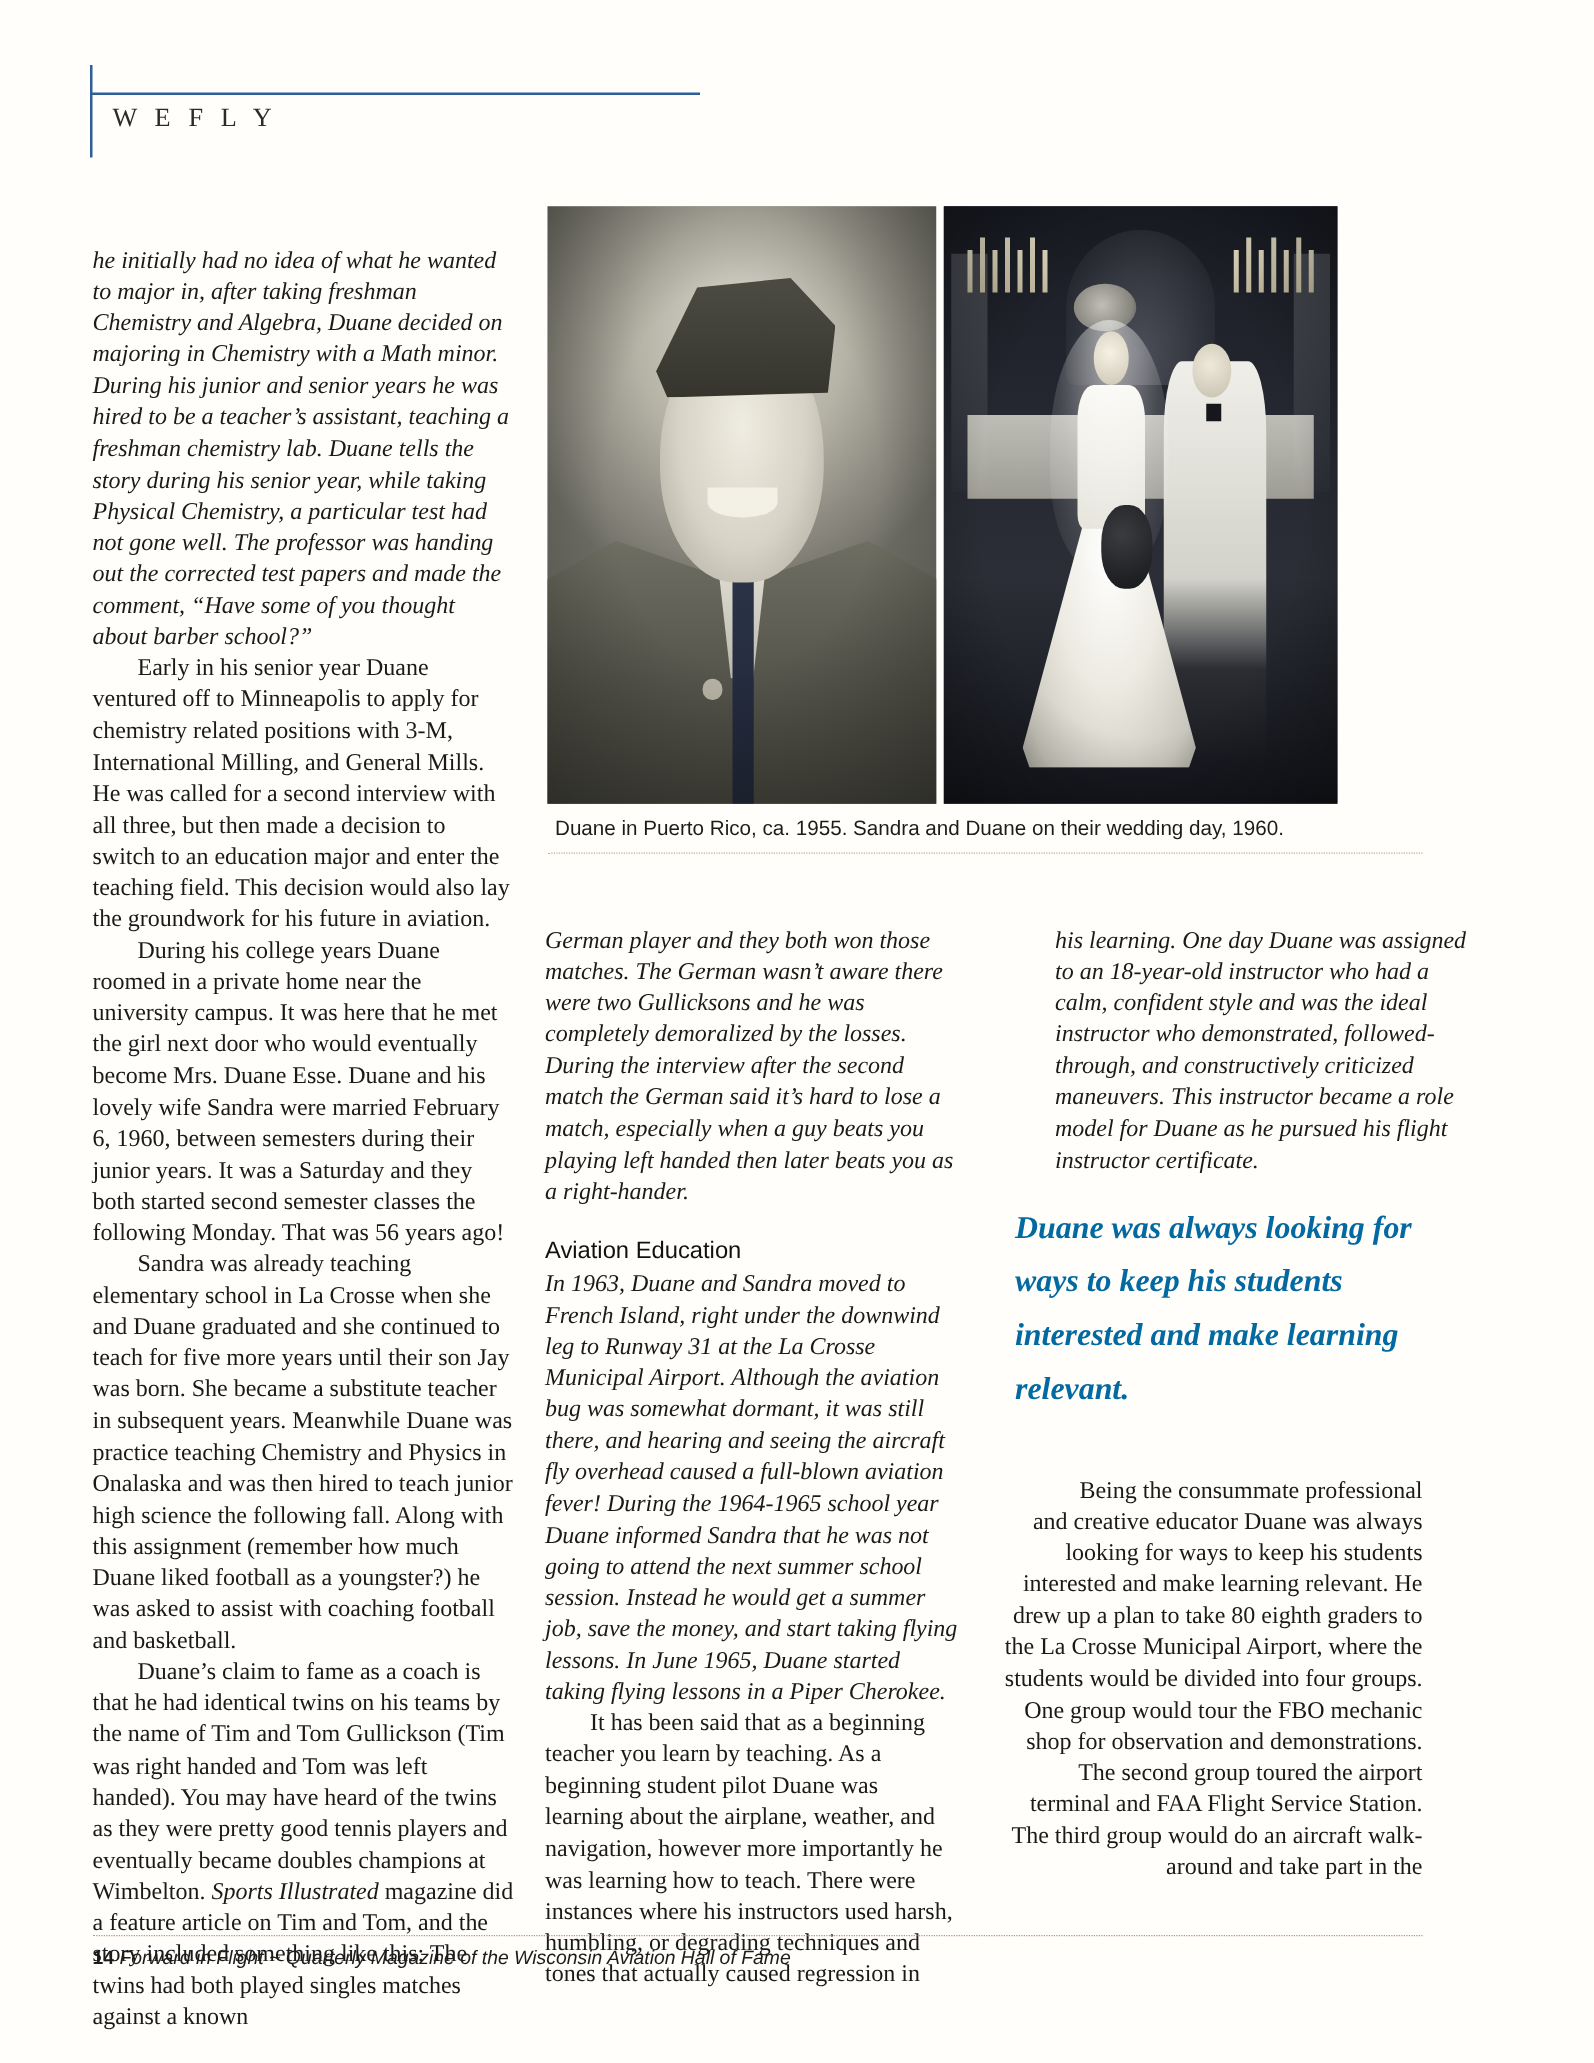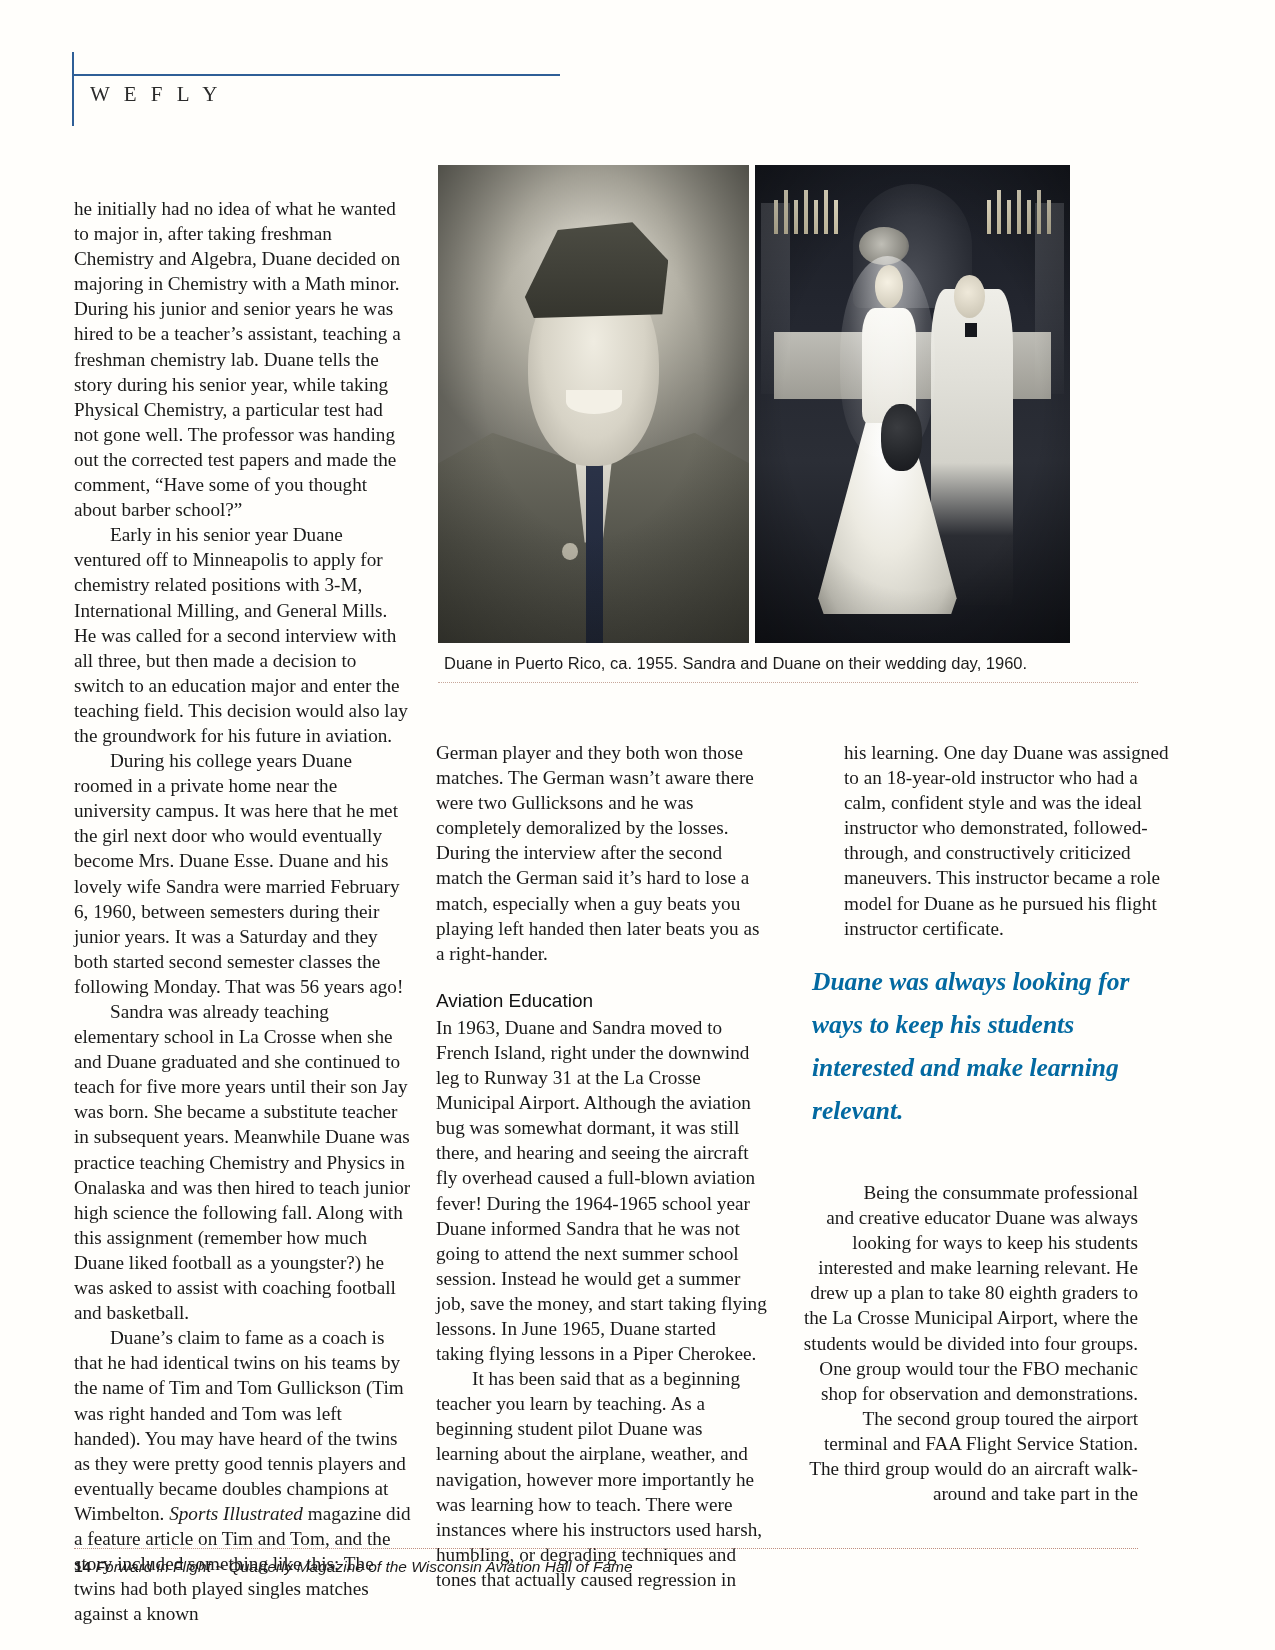--- a/index.html
+++ b/index.html
@@ -63,20 +63,21 @@
     font-size: 19.2px;
     line-height: 25.1px;
     text-align: left;
   }
   .col p {
     margin: 0;
     text-indent: 36px;
   }
   .col p.noindent {
     text-indent: 0;
+    font-style: italic;
   }
   .col-1 {
     left: 74px;
     top: 196px;
     width: 337px;
   }
   .col-2 {
     left: 436px;
     top: 740px;
     width: 332px;

